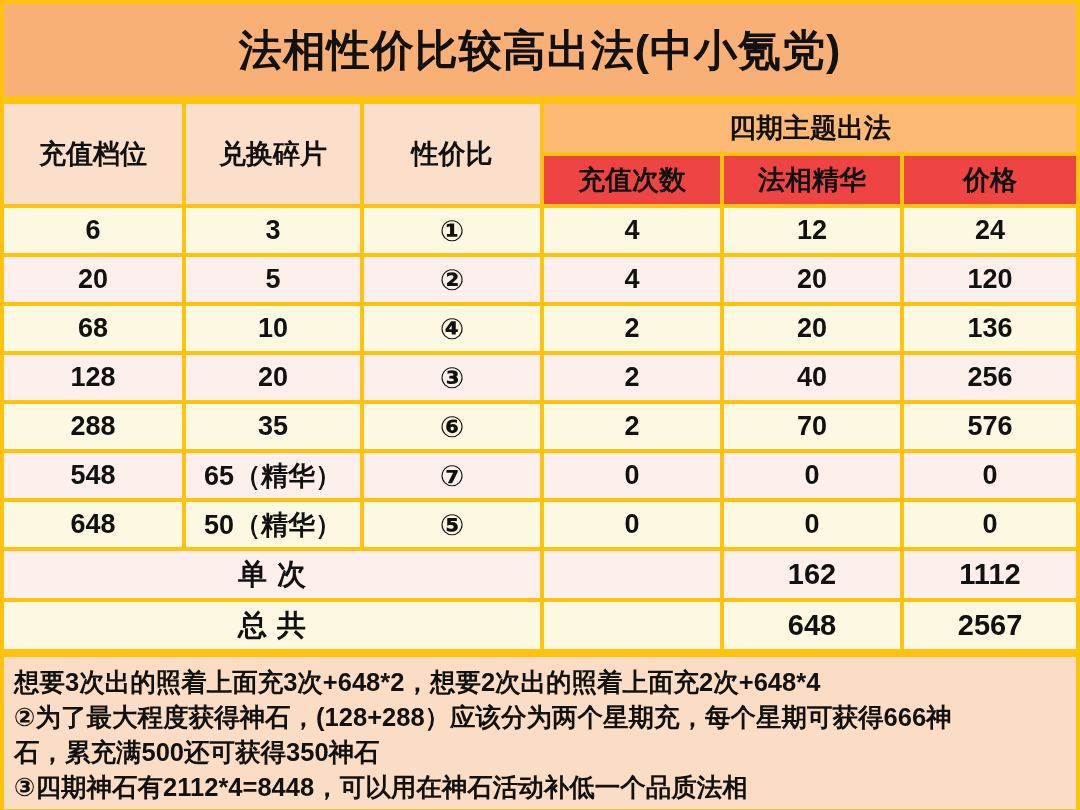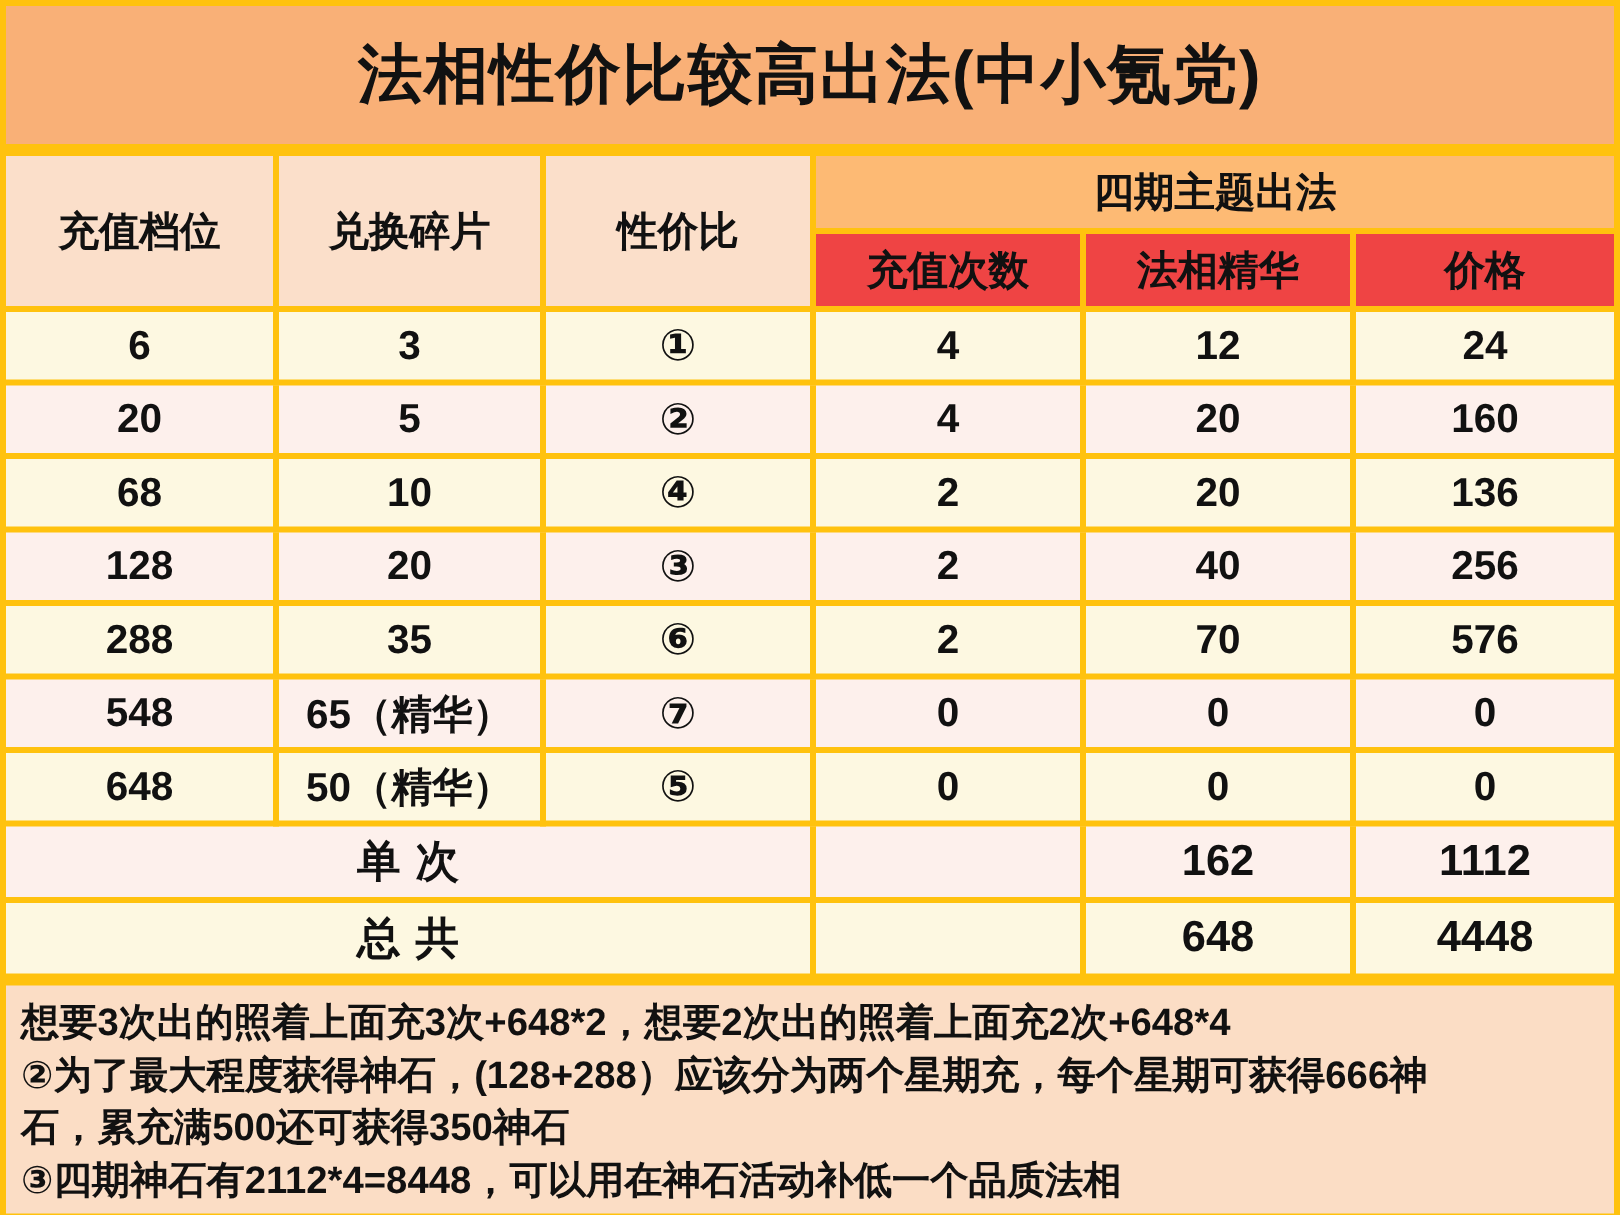--- a/index.html
+++ b/index.html
@@ -160,21 +160,21 @@
           <td class="cell">4</td>
           <td class="cell">12</td>
           <td class="cell">24</td>
         </tr>
         <tr class="r-even">
           <td class="cell">20</td>
           <td class="cell">5</td>
           <td class="cell circ">②</td>
           <td class="cell">4</td>
           <td class="cell">20</td>
-          <td class="cell">160</td>
+          <td class="cell">120</td>
         </tr>
         <tr class="r-odd">
           <td class="cell">68</td>
           <td class="cell">10</td>
           <td class="cell circ">④</td>
           <td class="cell">2</td>
           <td class="cell">20</td>
           <td class="cell">136</td>
         </tr>
         <tr class="r-even">
@@ -213,21 +213,21 @@
         <tr class="r-even">
           <td class="sum-label" colspan="3">单次</td>
           <td class="sum-blank"></td>
           <td class="sum-val">162</td>
           <td class="sum-val">1112</td>
         </tr>
         <tr class="r-odd">
           <td class="sum-label" colspan="3">总共</td>
           <td class="sum-blank"></td>
           <td class="sum-val">648</td>
-          <td class="sum-val">4448</td>
+          <td class="sum-val">2567</td>
         </tr>
       </tbody>
     </table>
   </div>
 
   <div class="notes">
     <div class="note-line">想要3次出的照着上面充3次+648*2，想要2次出的照着上面充2次+648*4</div>
     <div class="note-line">②为了最大程度获得神石，(128+288）应该分为两个星期充，每个星期可获得666神</div>
     <div class="note-line">石，累充满500还可获得350神石</div>
     <div class="note-line">③四期神石有2112*4=8448，可以用在神石活动补低一个品质法相</div>

